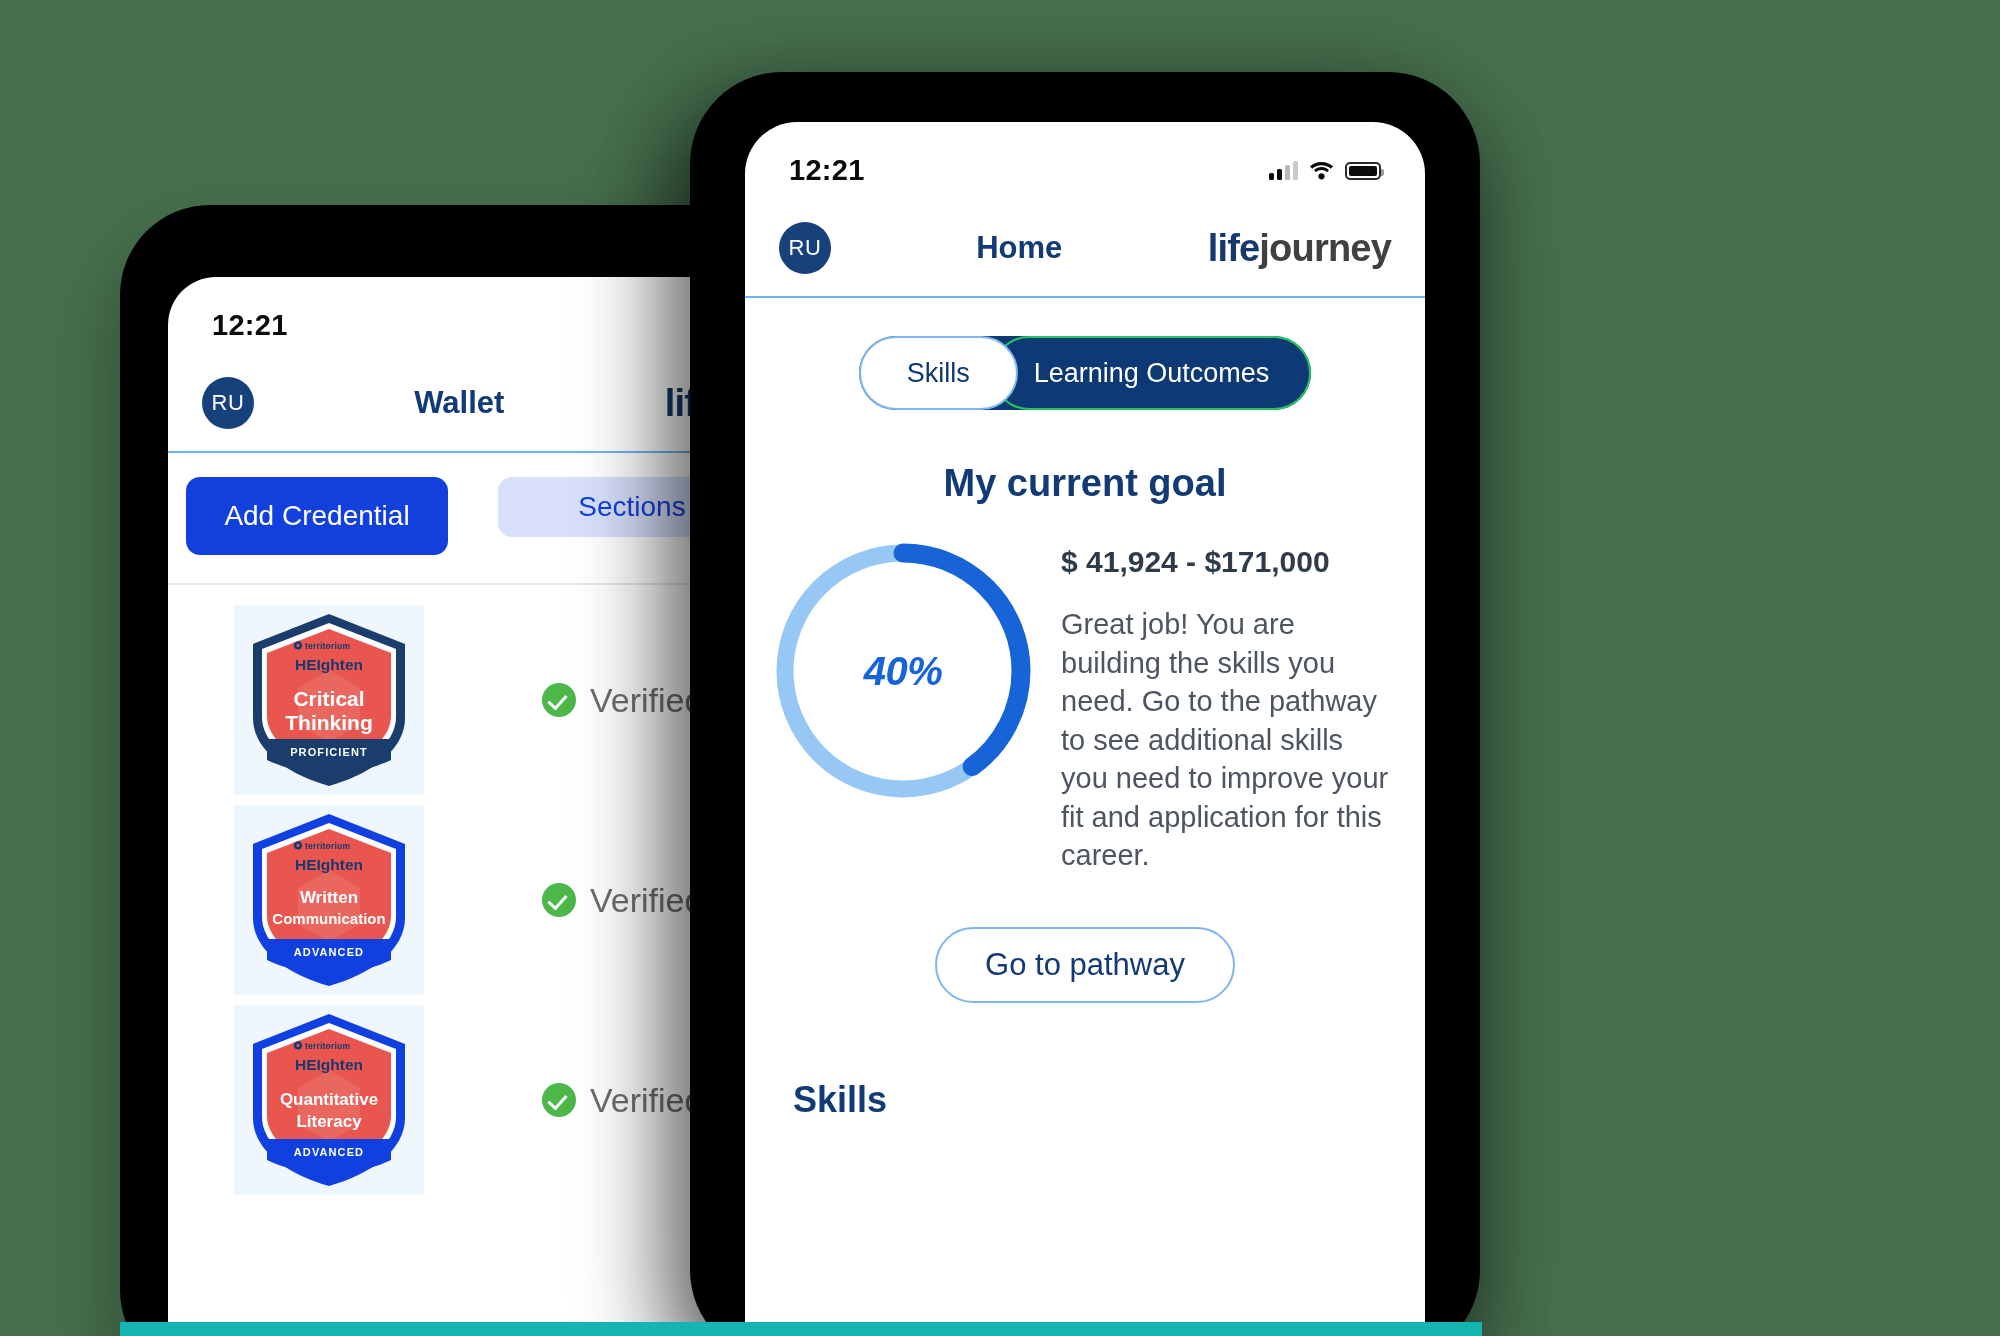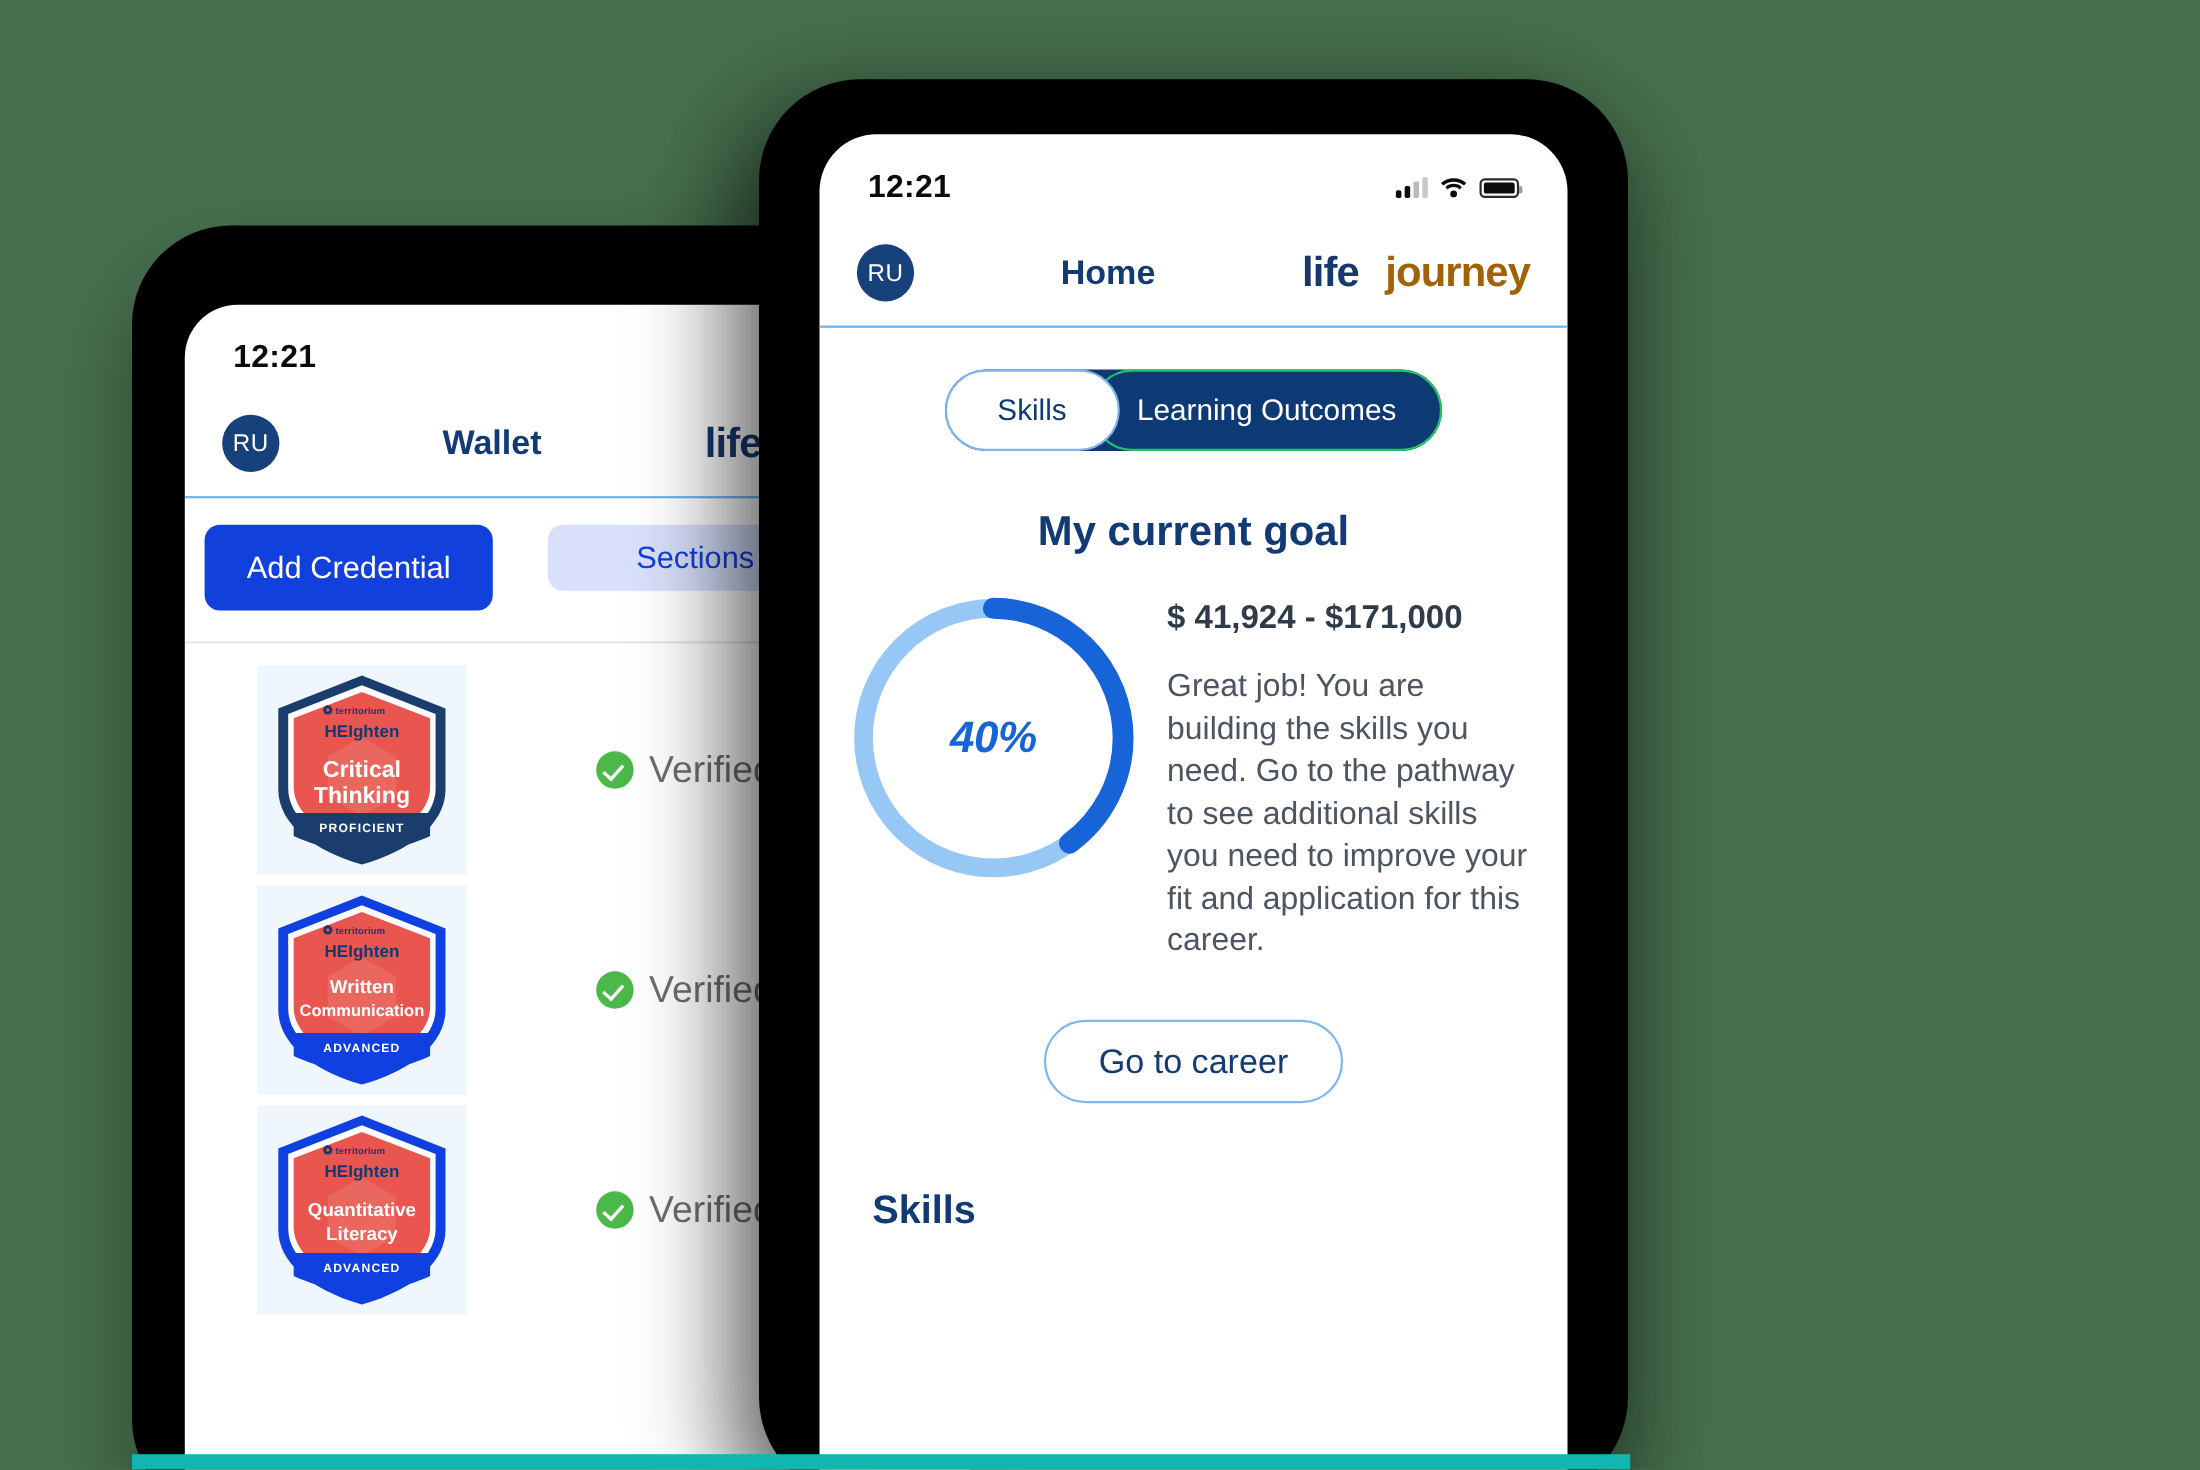--- a/index.html
+++ b/index.html
@@ -83,21 +83,21 @@
     display: flex; align-items: center; justify-content: center;
     font-size: 22px; font-weight: 500; letter-spacing: .5px;
     flex: 0 0 auto;
   }
   .appbar-title {
     flex: 1; text-align: center;
     font-size: 31px; font-weight: 700; color: #123a74;
   }
   .logo { font-size: 38px; font-weight: 700; white-space: nowrap; letter-spacing: -.8px; }
   .logo .a { color: #17386e; }
-  .logo .b { color: #a16207; margin-left: 24px; }
+  .logo .b { color: #404040; }
   .appbar-divider { height: 2px; background: #6fb4f0; }
 
   
   .wallet-actions {
     display: flex; gap: 50px; padding: 24px 18px 28px 18px;
   }
   .btn-primary {
     background: #1240dd; color: #fff;
     border-radius: 14px; border: none;
     font-size: 28px; font-weight: 500;
@@ -386,20 +386,20 @@
         <div class="ring-pct">40%</div>
       </div>
 
       <div class="goal-info">
         <div class="salary">$ 41,924 - $171,000</div>
         <div class="goal-desc">Great job! You are building the skills you need. Go to the pathway to see additional skills you need to improve your fit and application for this career.</div>
       </div>
     </div>
 
     <div class="pathway-wrap">
-      <button class="btn-outline">Go to career</button>
+      <button class="btn-outline">Go to pathway</button>
     </div>
 
     <div class="skills-heading">Skills</div>
   </div>
 </div>
 
 <div class="teal-bar"></div>
 
 </body></html>

